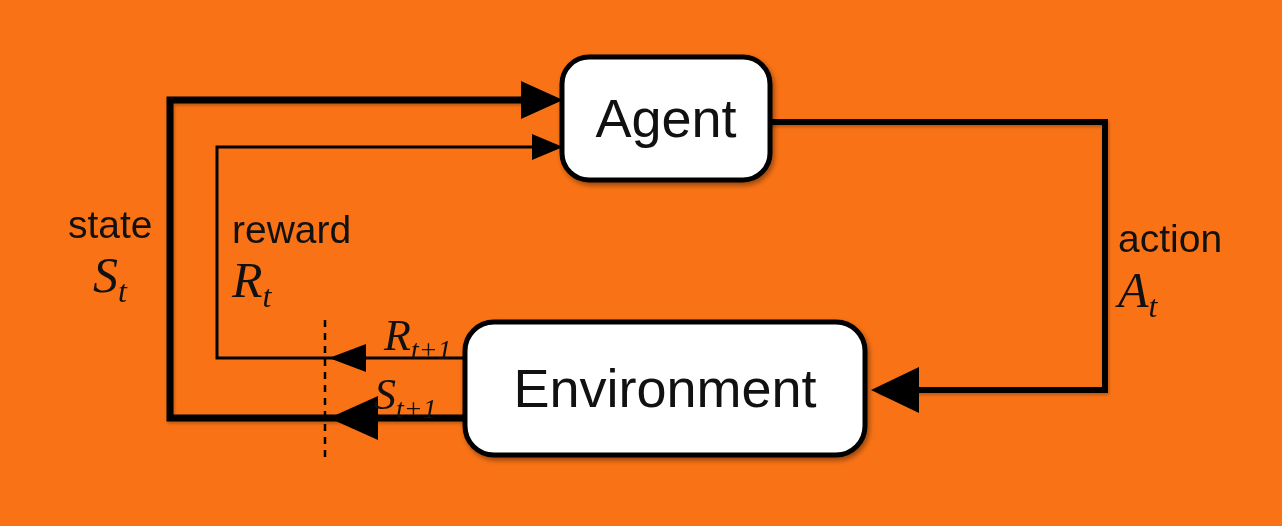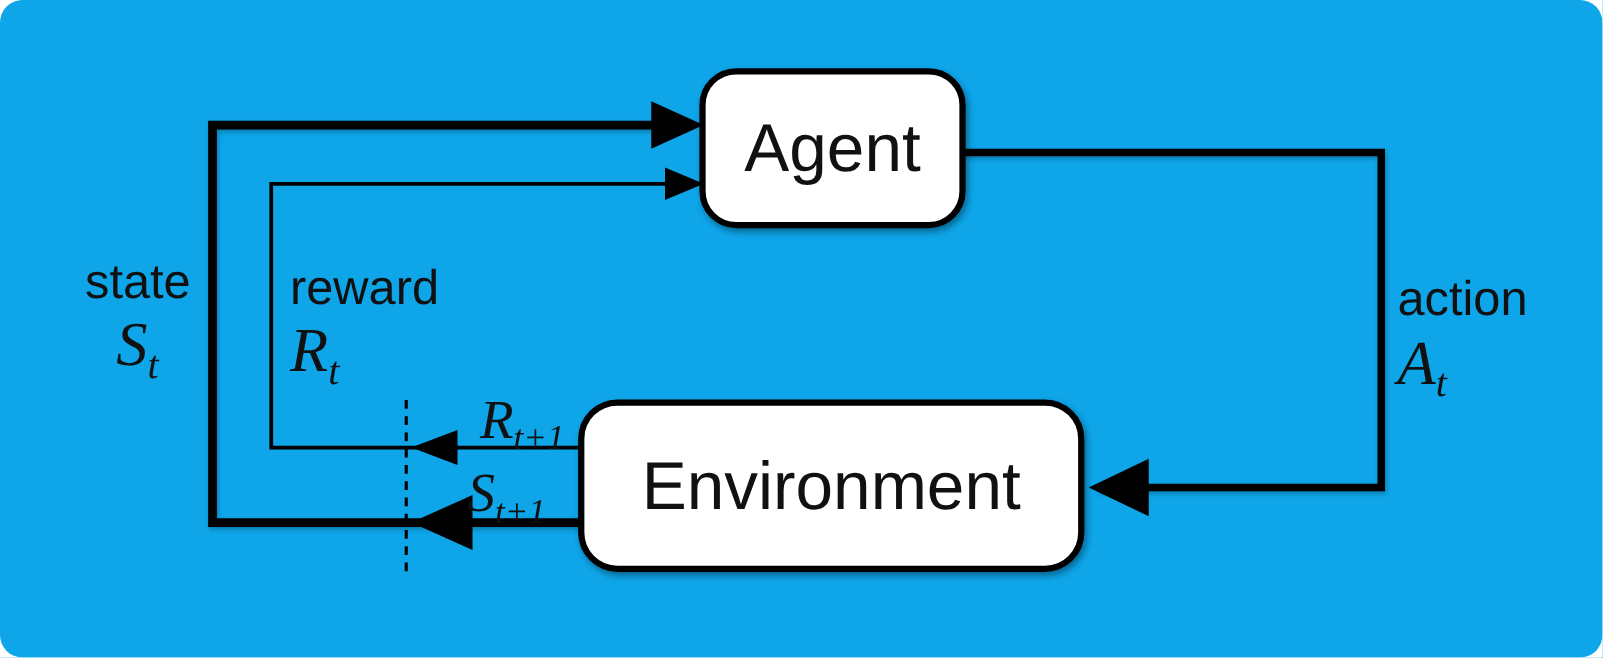--- a/index.html
+++ b/index.html
@@ -4,24 +4,23 @@
 <style>
   html, body {
     margin: 0;
     padding: 0;
     background: #ffffff;
   }
   .stage {
     position: relative;
     width: 1282px;
     height: 526px;
-    background: #0ea5e9;
+    background: #f97316;
     overflow: hidden;
     font-family: "Liberation Sans", sans-serif;
-    border-radius: 18px;
   }
   svg { display: block; }
 
   .node-box {
     fill: #ffffff;
     stroke: #000000;
     stroke-width: 5;
     filter: drop-shadow(2px 3px 2.5px rgba(0,0,0,0.38));
   }
   .flow-line {

